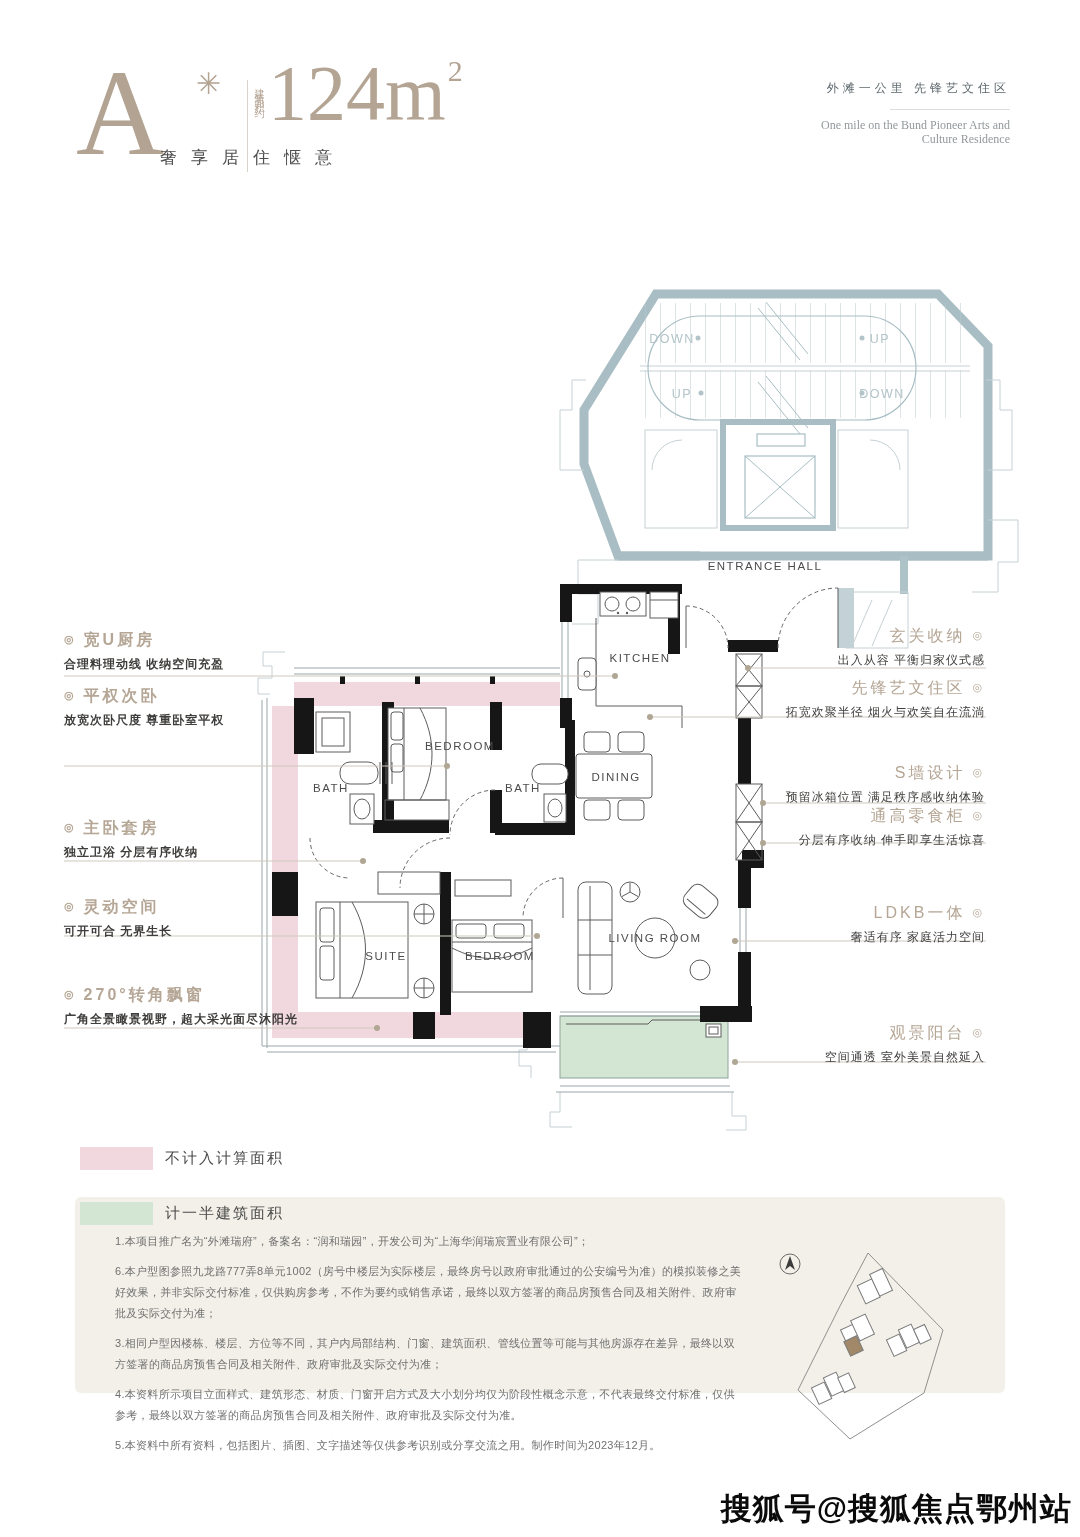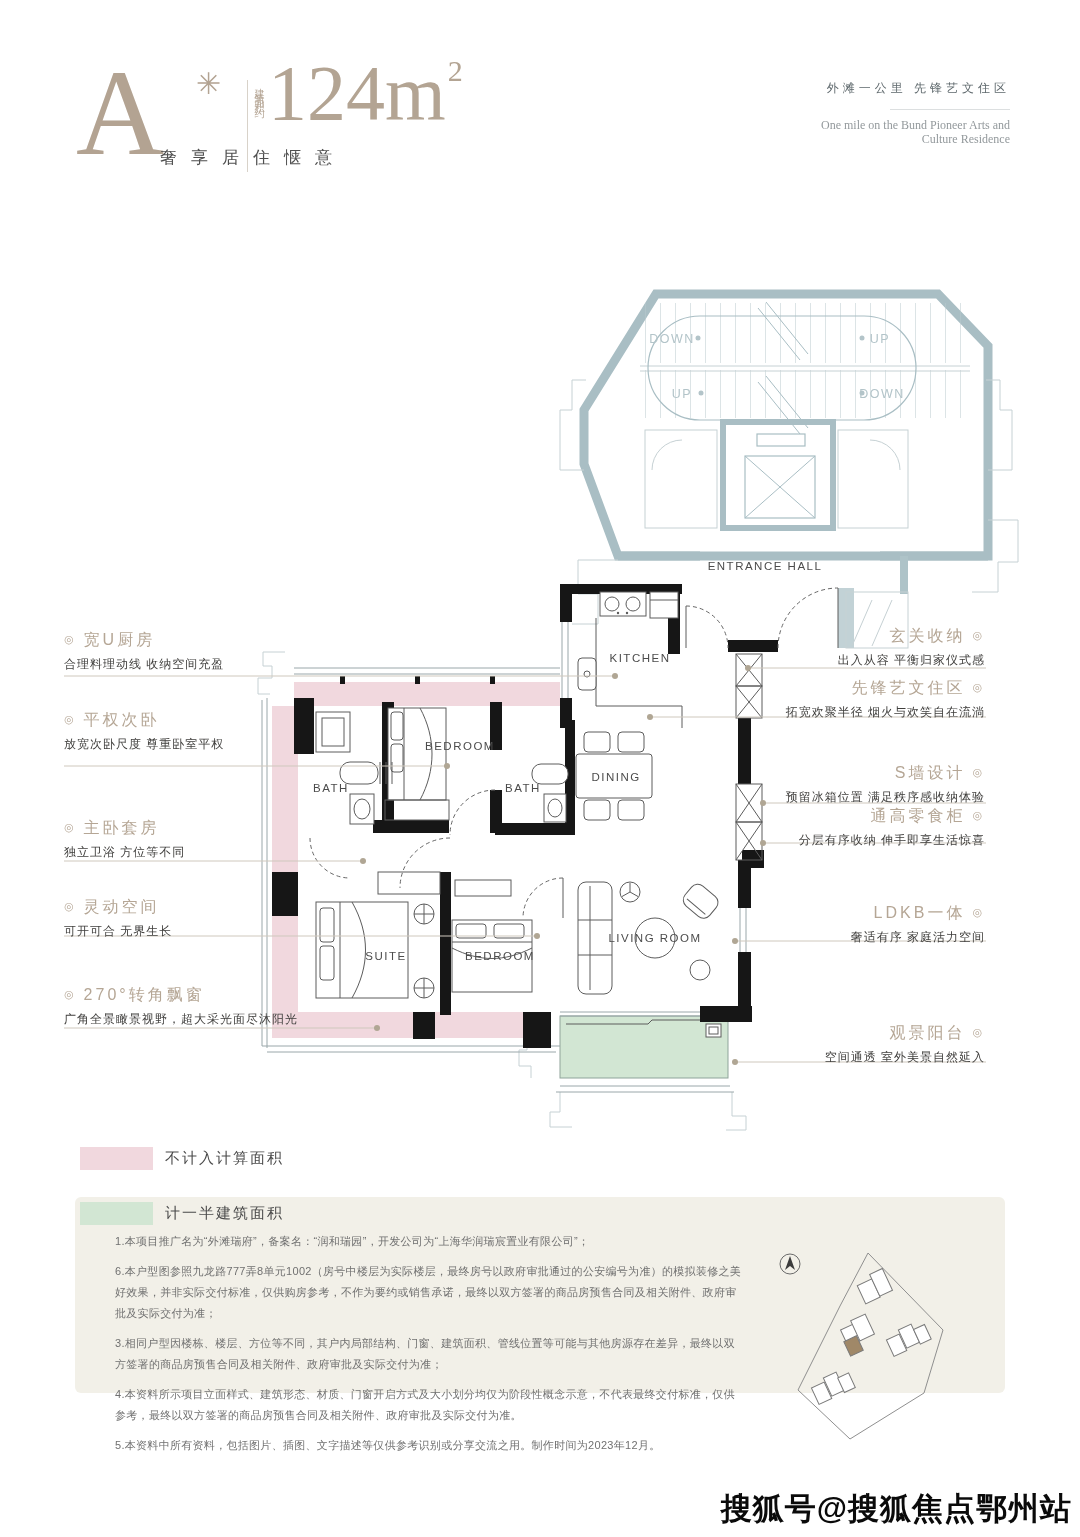--- a/index.html
+++ b/index.html
@@ -15,21 +15,21 @@
   .hdr-area{position:absolute;left:268px;top:54px;font-family:"Liberation Serif",serif;
             color:#b3a493;font-size:78px;line-height:1;display:flex;align-items:flex-start;}
   .hdr-area sup{font-size:30px;margin-top:2px;margin-left:2px;}
   .hdr-rooms{position:absolute;left:160px;top:146px;font-size:17px;letter-spacing:14px;color:#4f4f4f;}
   .hdr-right{position:absolute;right:70px;top:80px;text-align:right;}
   .hdr-cn{font-size:12px;letter-spacing:4px;color:#5e686c;}
   .hdr-div{width:120px;height:1px;background:#dcdfe0;margin:12px 0 8px auto;}
   .hdr-en{font-family:"Liberation Serif",serif;font-size:12px;color:#93999c;line-height:14px;}
   
   .ann{position:absolute;z-index:2;}
-  .ann-l{left:64px;text-align:left;}
+  .ann-l{left:64px;text-align:left;font-weight:bold;}
   .ann-r{right:95px;text-align:right;}
   .ann-title{font-size:16px;letter-spacing:3px;color:#b5a globalization;}
   .ann-title{font-size:16px;letter-spacing:3px;color:#b5a695;}
   .ann-title .bullet{font-size:11px;vertical-align:2px;color:#b5a695;}
   .ann-l .bullet{margin-right:7px;}
   .ann-r .bullet{margin-left:7px;}
   .ann-desc{margin-top:5px;font-size:12px;letter-spacing:1px;color:#3f3e3c;}
   
   .legend{position:absolute;left:80px;top:1147px;display:flex;align-items:center;gap:32px;z-index:2;flex-direction:column;}
   .leg-item{display:flex;align-items:center;}
@@ -319,27 +319,27 @@
     <div class="hdr-en">
       <div>One mile on the Bund Pioneer Arts and</div>
       <div>Culture Residence</div>
     </div>
   </div>
 
   <div class="ann ann-l" style="top:630px;">
     <div class="ann-title"><span class="bullet">◎</span><span>宽U厨房</span></div>
     <div class="ann-desc">合理料理动线 收纳空间充盈</div>
   </div>
-  <div class="ann ann-l" style="top:710px;">
+  <div class="ann ann-l" style="top:686px;">
     <div class="ann-title"><span class="bullet">◎</span><span>平权次卧</span></div>
     <div class="ann-desc">放宽次卧尺度 尊重卧室平权</div>
   </div>
   <div class="ann ann-l" style="top:818px;">
     <div class="ann-title"><span class="bullet">◎</span><span>主卧套房</span></div>
-    <div class="ann-desc">独立卫浴 方位等不同</div>
+    <div class="ann-desc">独立卫浴 分层有序收纳</div>
   </div>
   <div class="ann ann-l" style="top:897px;">
     <div class="ann-title"><span class="bullet">◎</span><span>灵动空间</span></div>
     <div class="ann-desc">可开可合 无界生长</div>
   </div>
   <div class="ann ann-l" style="top:985px;">
     <div class="ann-title"><span class="bullet">◎</span><span>270°转角飘窗</span></div>
     <div class="ann-desc">广角全景瞰景视野，超大采光面尽沐阳光</div>
   </div>
 

